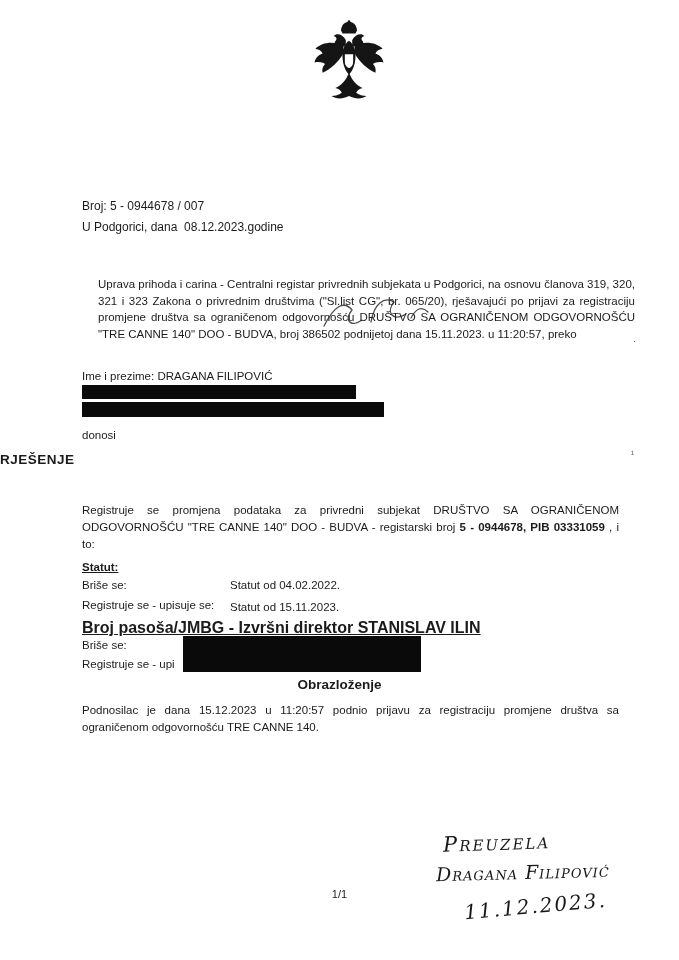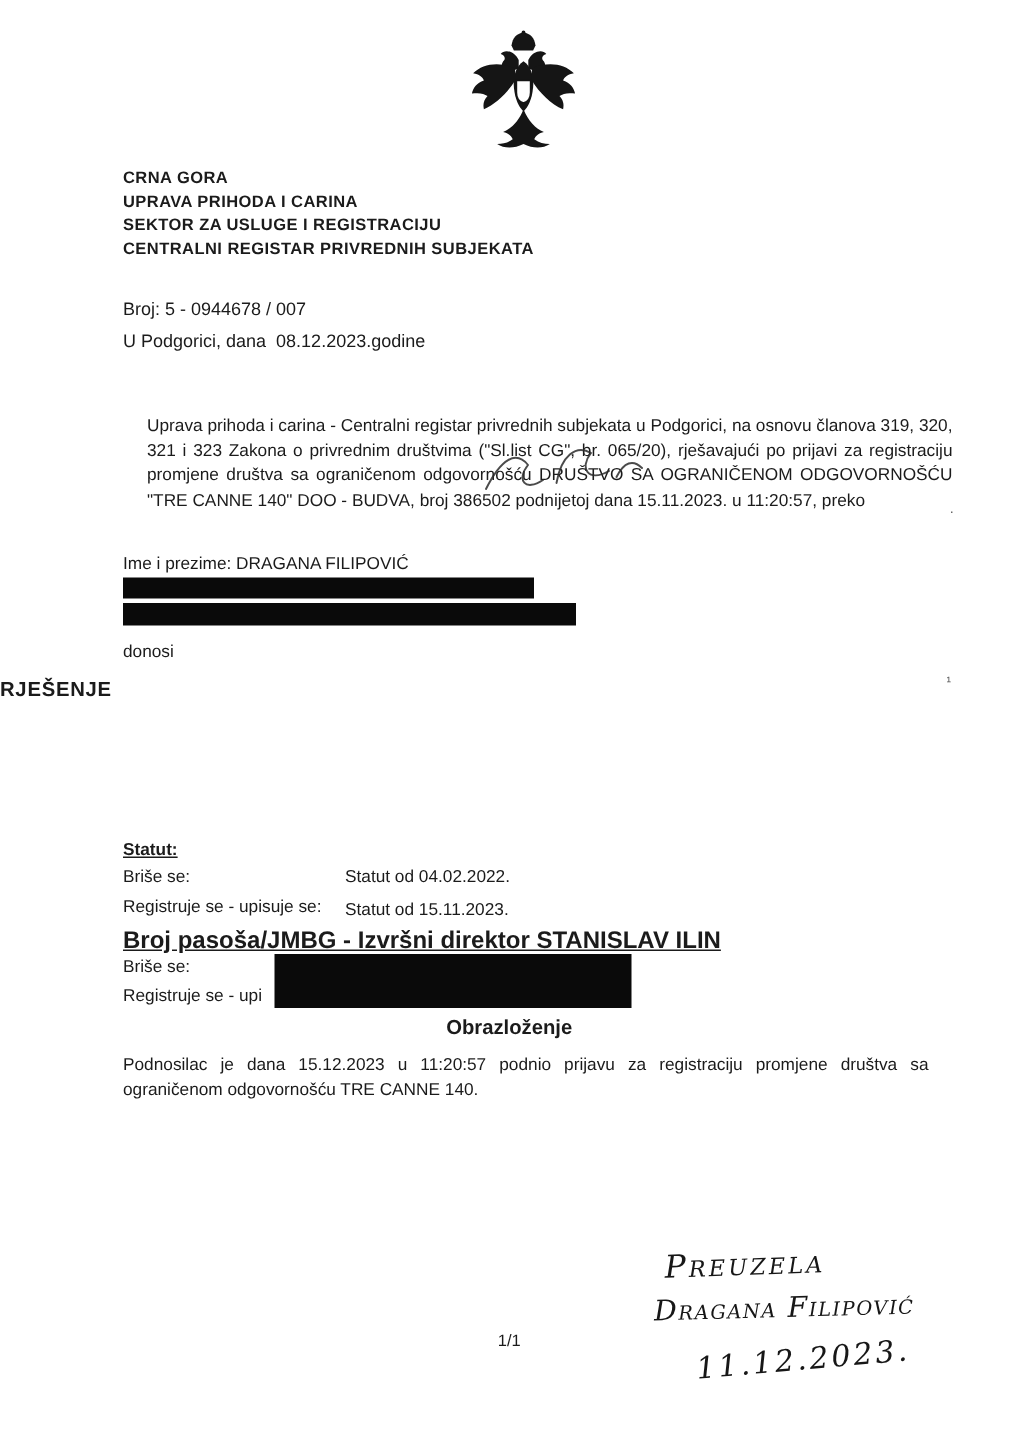--- a/index.html
+++ b/index.html
@@ -108,44 +108,39 @@
         <path d="M54 25 C58 17 66 16 69 20 C66 21 65 23 66 25 C70 29 68 34 62 35 L54 32 Z"></path>
         <path d="M50 26 C44 30 41 38 42 48 C43 58 46 64 50 68 C54 64 57 58 58 48 C59 38 56 30 50 26 Z"></path>
         <path d="M43 32 C30 26 16 28 8 36 C13 37 16 39 17 42 C11 44 8 48 7 53 C13 52 17 53 20 55 C17 58 16 62 17 66 C27 62 37 52 43 42 Z"></path>
         <path d="M57 32 C70 26 84 28 92 36 C87 37 84 39 83 42 C89 44 92 48 93 53 C87 52 83 53 80 55 C83 58 84 62 83 66 C73 62 63 52 57 42 Z"></path>
         <path d="M50 66 C46 76 40 82 33 85 C37 86 40 88 41 91 C37 94 33 95 28 95 C34 99 42 99 50 95 C58 99 66 99 72 95 C67 95 63 94 59 91 C60 88 63 86 67 85 C60 82 54 76 50 66 Z"></path>
         <path d="M44 42 L56 42 L56 52 C56 57 53 60 50 61 C47 60 44 57 44 52 Z" fill="#ffffff" stroke="#151515" stroke-width="1.5"></path>
       </g>
     </svg>
   </div>
 
-  <div class="header-block">
-    <div>CRNA GORA</div>
-    <div>UPRAVA PRIHODA I CARINA</div>
-    <div>SEKTOR ZA USLUGE I REGISTRACIJU</div>
-    <div>CENTRALNI REGISTAR PRIVREDNIH SUBJEKATA</div>
-  </div>
 
   <div class="ref-number">Broj: 5 - 0944678 / 007</div>
   <div class="ref-date">U Podgorici, dana  08.12.2023.godine</div>
 
   <p class="intro-para">Uprava prihoda i carina - Centralni registar privrednih subjekata u Podgorici, na osnovu članova 319, 320, 321 i 323 Zakona o privrednim društvima ("Sl.list CG", br. 065/20), rješavajući po prijavi za registraciju promjene društva sa ograničenom odgovornošću DRUŠTVO SA OGRANIČENOM ODGOVORNOŠĆU "TRE CANNE 140" DOO - BUDVA, broj 386502 podnijetoj dana 15.11.2023. u 11:20:57, preko</p>
 
   <svg class="scribble" width="120" height="44" viewBox="0 0 120 44">
     <path d="M8 36 C18 16 28 10 36 20 C28 30 34 38 46 30 M55 32 C58 14 68 6 78 12 C70 22 76 32 90 24 M95 28 C100 18 106 16 112 22" stroke="#2b2b2b" stroke-width="1.3" fill="none" stroke-linecap="round" opacity="0.85"></path>
   </svg>
 
   <div class="name-line">Ime i prezime: DRAGANA FILIPOVIĆ</div>
   <div class="redact bar1"></div>
   <div class="redact bar2"></div>
 
   <div class="donosi">donosi</div>
 
   <div class="decision-title">RJEŠENJE</div>
 
+  <p class="decision-para"><span>Registruje se promjena podataka za privredni subjekat DRUŠTVO SA OGRANIČENOM ODGOVORNOŠĆU "TRE CANNE 140" DOO - BUDVA  - registarski broj </span><b>5 - 0944678, PIB 03331059</b><span> , i to:</span></p>
 
   <div class="statut-heading">Statut:</div>
   <div class="row-label lbl1">Briše se:</div>
   <div class="row-value val1">Statut od 04.02.2022.</div>
   <div class="row-label lbl2">Registruje se - upisuje se:</div>
   <div class="row-value val2">Statut od 15.11.2023.</div>
 
   <div class="passport-heading">Broj pasoša/JMBG - Izvršni direktor STANISLAV ILIN</div>
   <div class="row-label lbl3">Briše se:</div>
   <div class="row-label lbl4">Registruje se - upi</div>

